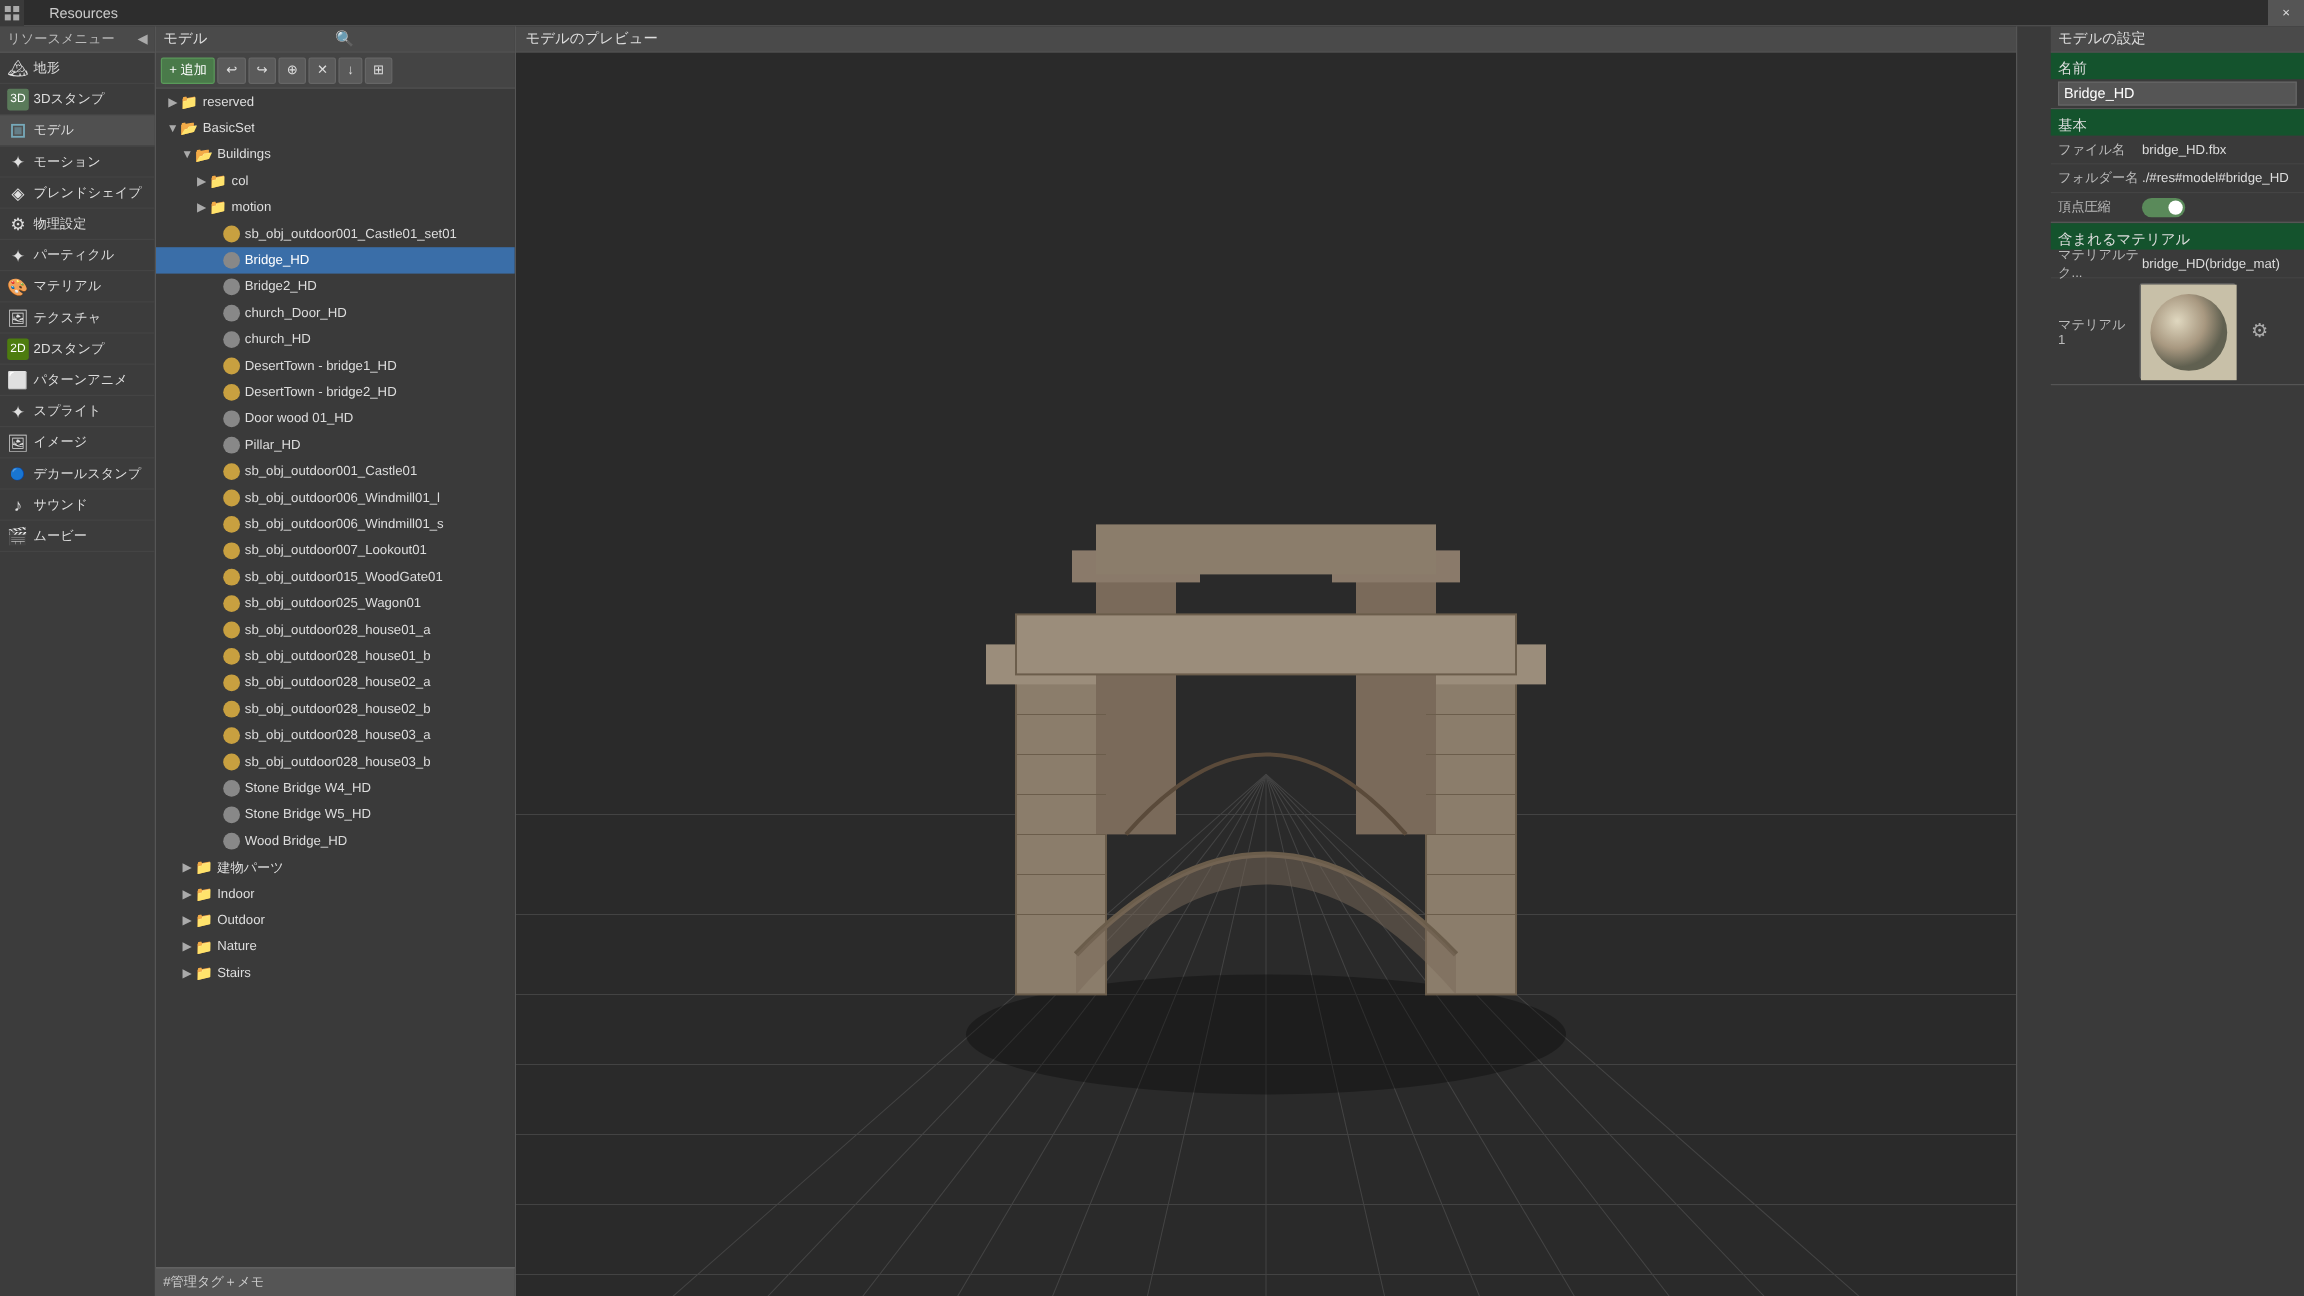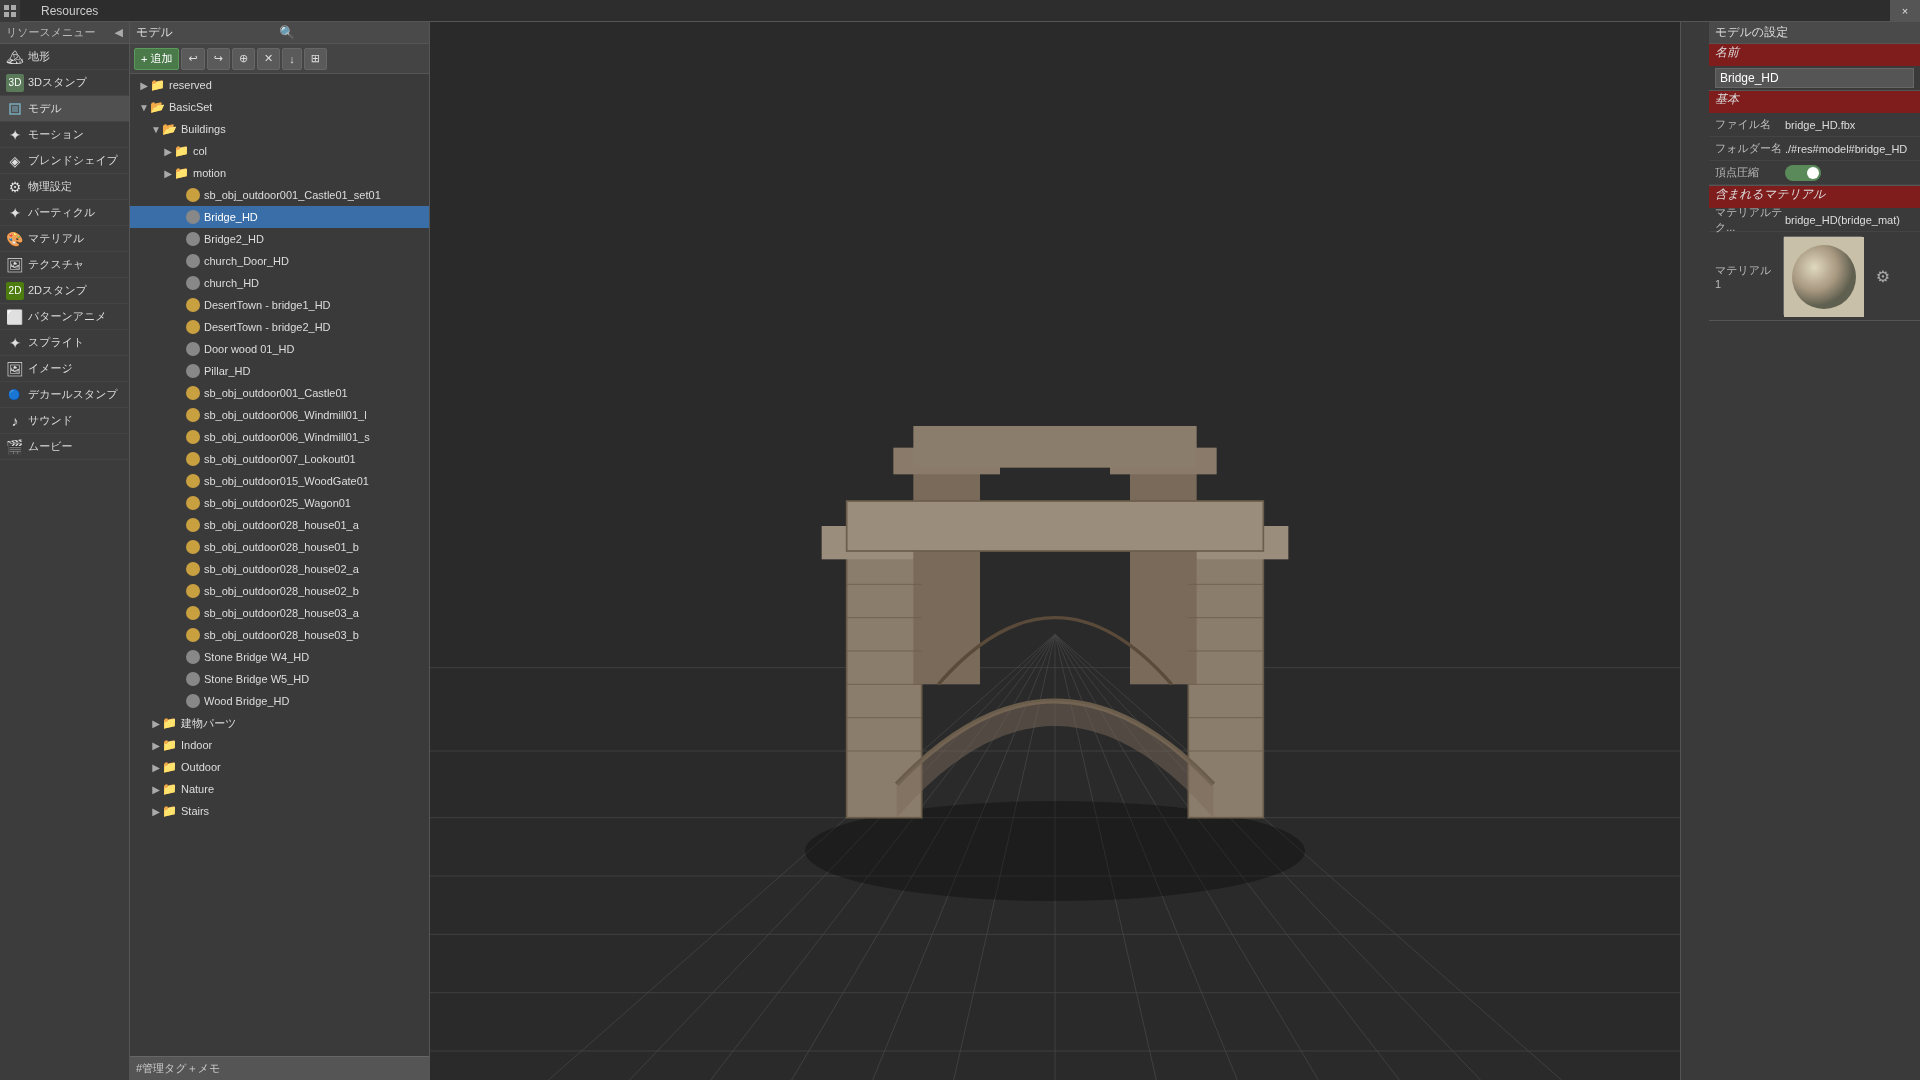--- a/index.html
+++ b/index.html
@@ -93,21 +93,21 @@
     
     #right-panel {
       width: 240px; height: 1058px; background: #3a3a3a; border-left: 1px solid #555; flex-shrink: 0; display: flex; flex-direction: column; padding-left: 28px;
     }
     #right-panel .panel-header {
       height: 22px; background: #4a4a4a; display: flex; align-items: center; padding: 0 6px; border-bottom: 1px solid #555;
     }
     #right-panel .panel-header span { font-size: 12px; color: #ddd; }
     .prop-section { border-bottom: 1px solid #555; }
     .prop-section-header {
-      height: 22px; background: #7f1d1d; display: flex; align-items: flex-start; padding: 0 6px; font-size: 12px; color: #ddd; font-style: italic;
+      height: 22px; background: #14532d; display: flex; align-items: flex-end; padding: 0 6px; font-size: 12px; color: #ddd;
     }
     .prop-name-field {
       height: 24px; display: flex; align-items: center; padding: 0 6px;
     }
     .prop-name-input {
       width: 100%; background: #555; border: 1px solid #666; color: #fff; font-size: 12px; padding: 2px 4px; outline: none;
     }
     .prop-row {
       height: 24px; display: flex; align-items: center; padding: 0 6px; border-bottom: 1px solid #444;
     }
@@ -504,20 +504,23 @@
         <span class="item-label">Stairs</span>
       </div>
 
     </div>
     <div class="admin-tag-bar">
       <span>#管理タグ＋メモ</span>
     </div>
   </div>
 
   <div id="preview-panel">
+    <div class="panel-header">
+      <span>モデルのプレビュー</span>
+    </div>
     <div class="preview-viewport">
 
       <div class="grid-floor">
         <svg class="grid-svg" viewBox="0 0 750 760" preserveAspectRatio="xMidYMid slice" xmlns="http://www.w3.org/2000/svg">
           <defs>
             <pattern id="grid" width="40" height="40" patternUnits="userSpaceOnUse">
               <path d="M 40 0 L 0 0 0 40" fill="none" stroke="#555" stroke-width="0.5"></path>
             </pattern>
           </defs>
           <rect width="100%" height="100%" fill="#2a2a2a"></rect>

